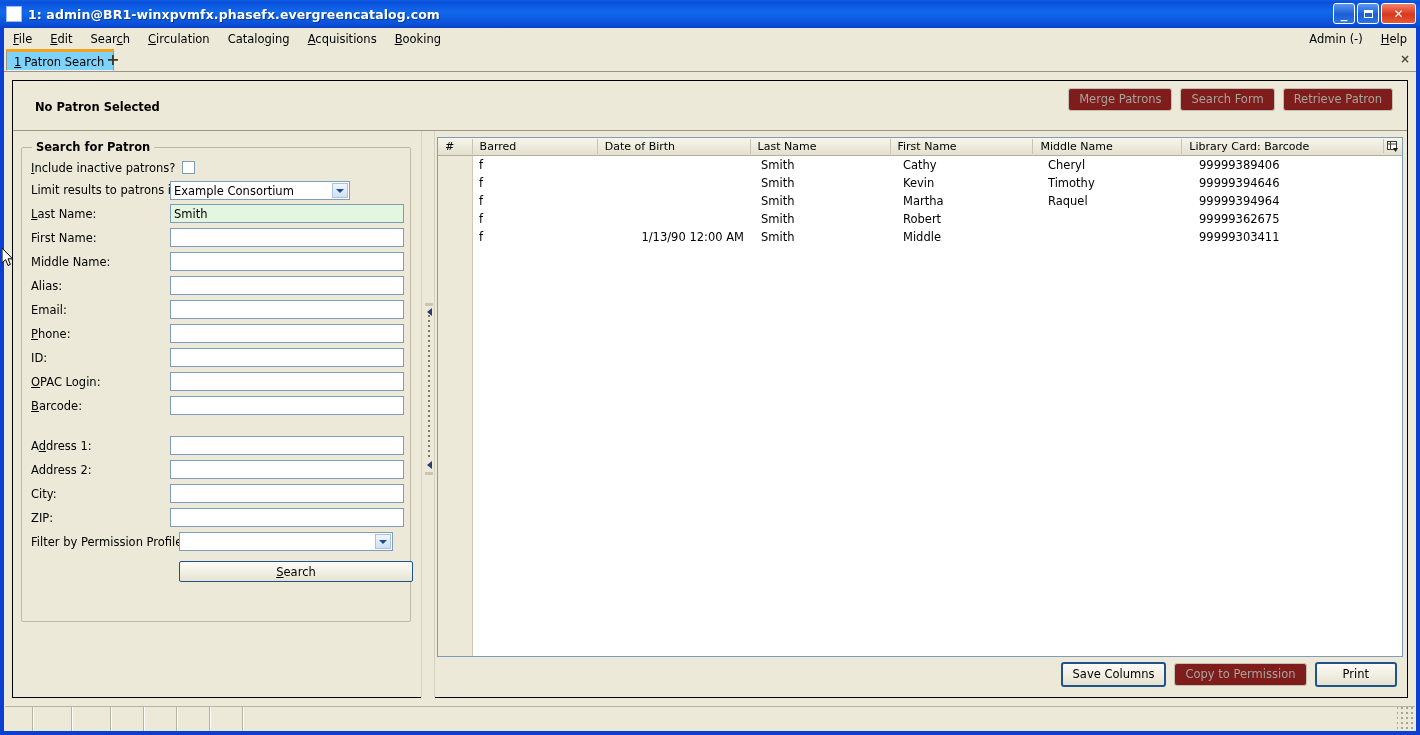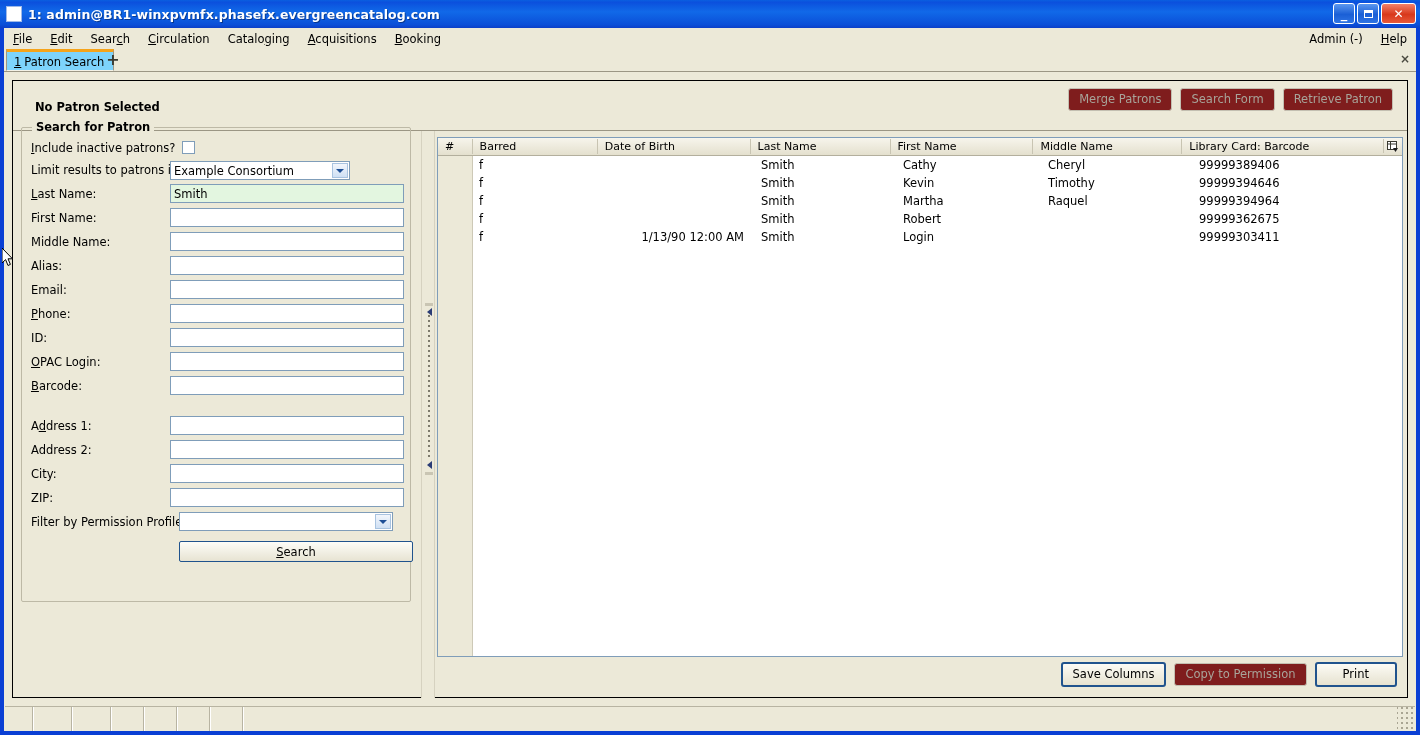--- a/index.html
+++ b/index.html
@@ -197,21 +197,21 @@
     background: #7f1d1d;
   }
   .btn.default {
     border: 2px solid #20538d;
     border-radius: 3px;
   }
 
   
   .left-pane {
     position: absolute;
-    left: 0; top: 40px;
+    left: 0; top: 60px;
     width: 406px; height: 567px;
   }
   .groupbox {
     position: absolute;
     left: 8px; top: 6px;
     width: 390px; height: 475px;
     box-sizing: border-box;
     border: 1px solid #bdb9a6;
     border-radius: 2px;
   }
@@ -641,21 +641,21 @@
             <div class="td" style="width:142px;">Smith</div>
             <div class="td" style="width:145px;">Robert</div>
             <div class="td" style="width:151px;"></div>
             <div class="td" style="width:194px;">99999362675</div>
           </div>
           <div class="tr">
             <div class="td num" style="width:34px;">5</div>
             <div class="td" style="width:127px;">f</div>
             <div class="td dob" style="width:155px;">1/13/90 12:00 AM</div>
             <div class="td" style="width:142px;">Smith</div>
-            <div class="td" style="width:145px;">Login</div>
+            <div class="td" style="width:145px;">Middle</div>
             <div class="td" style="width:151px;"></div>
             <div class="td" style="width:194px;">99999303411</div>
           </div>
         </div>
       </div>
 
       <div class="bottom-bar">
         <button class="btn default">Save Columns</button>
         <button class="btn disabled" disabled="">Copy to Permission</button>
         <button class="btn default" style="padding-left:26px; padding-right:26px;">Print</button>

